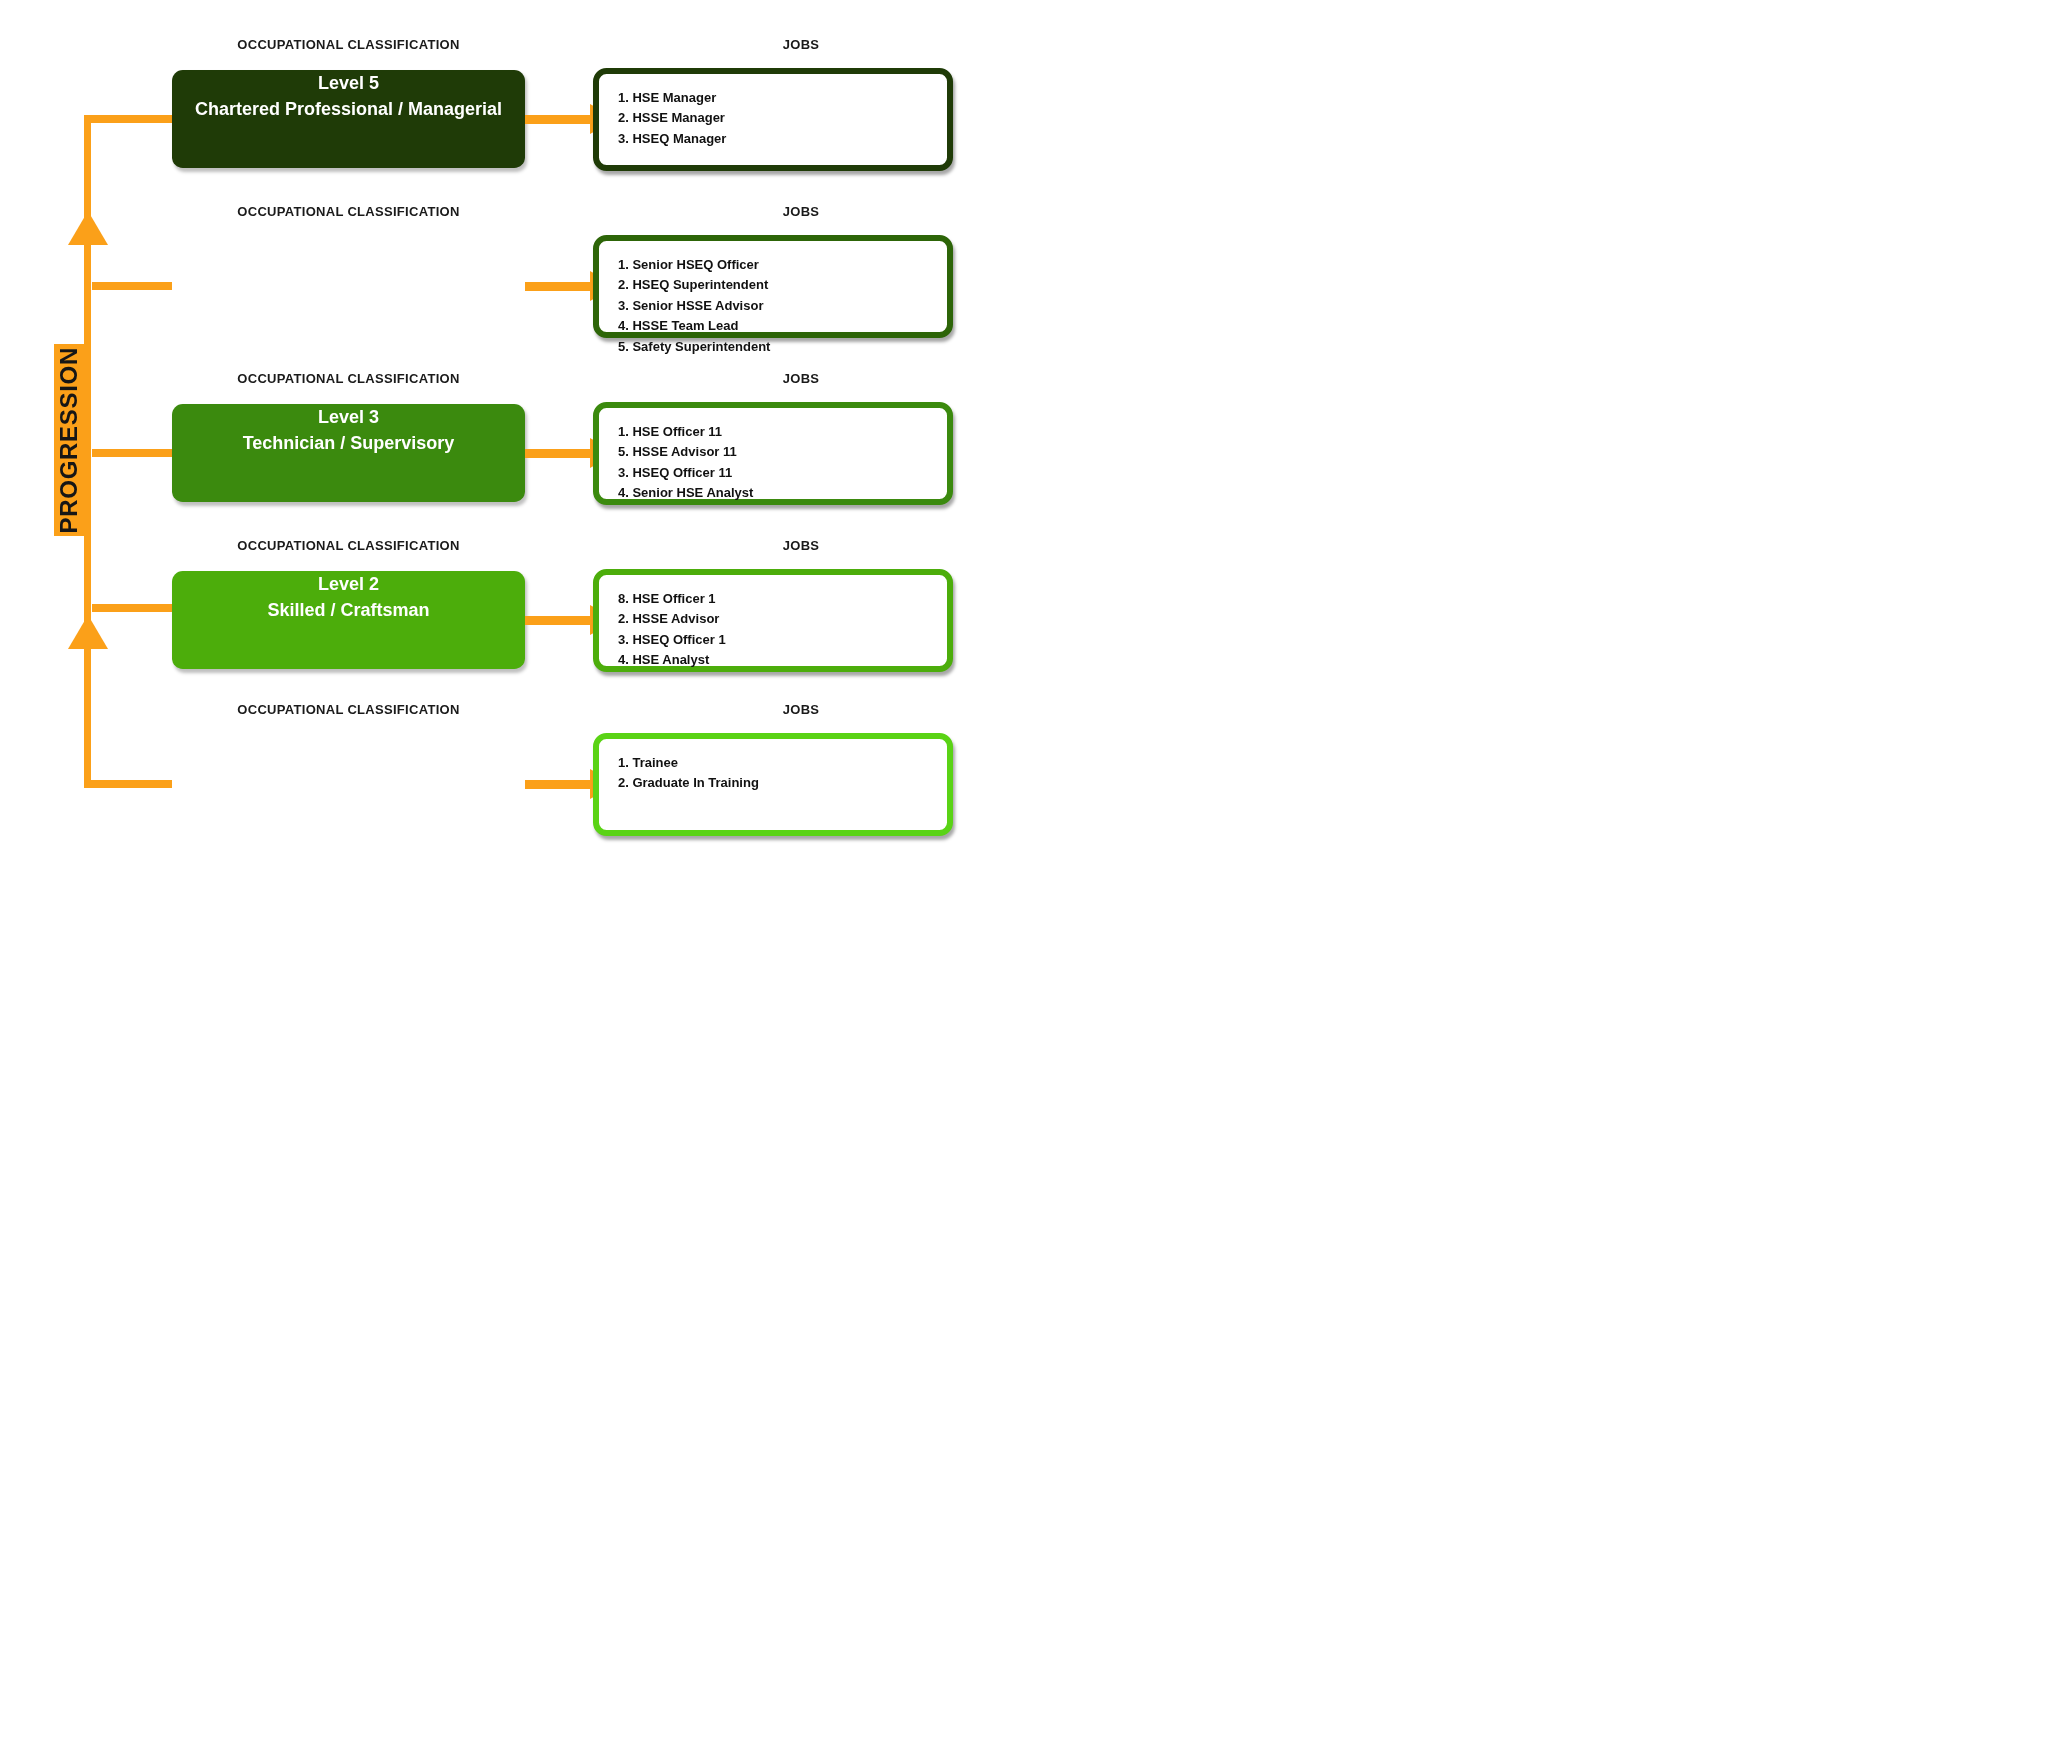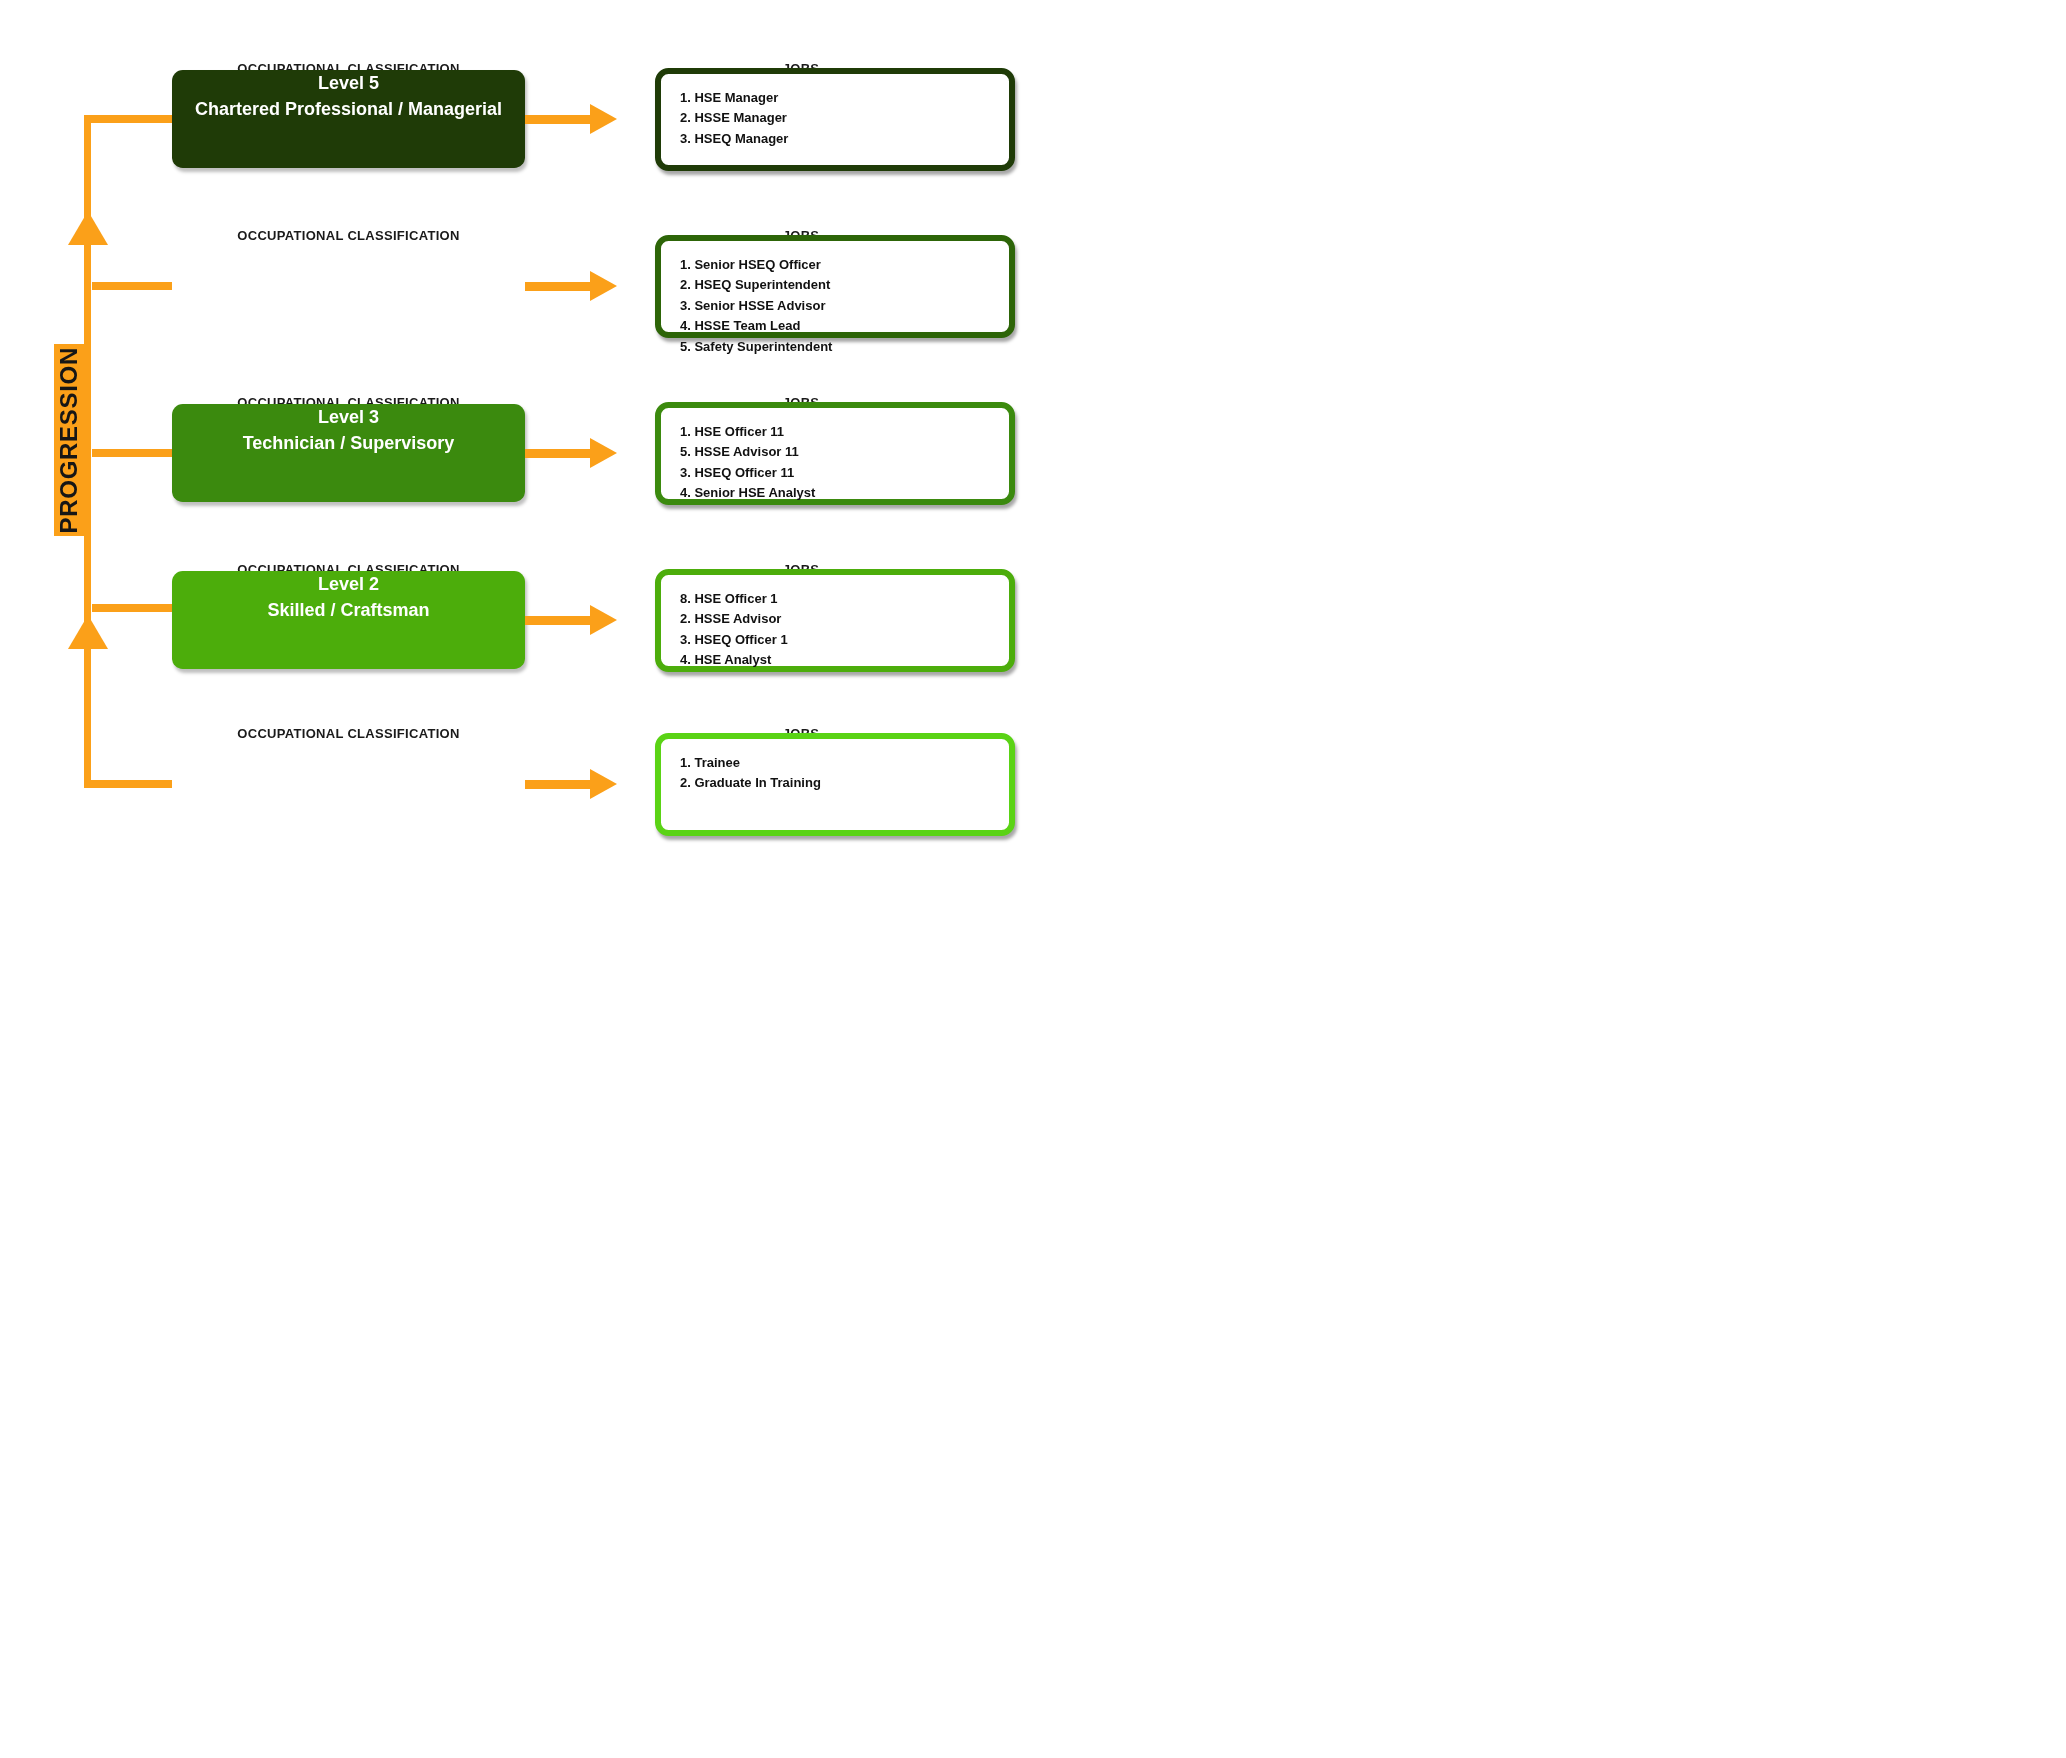--- a/index.html
+++ b/index.html
@@ -41,21 +41,21 @@
   }
   .progression-label span{
     writing-mode:vertical-rl;
     transform:rotate(180deg);
     font-size:24px;font-weight:bold;color:#161616;
     letter-spacing:0.7px;white-space:nowrap;
   }
   
   .row{position:absolute;left:0;width:100%;height:169px;}
   .col-header{
-    position:absolute;top:26px;height:16px;
+    position:absolute;top:2px;height:16px;
     font-size:13px;font-weight:bold;color:#1a1a1a;
     letter-spacing:0.3px;text-align:center;line-height:16px;
     white-space:nowrap;
   }
   .col-header.occ{left:172px;width:353px;}
   .col-header.jobs-h{left:621px;width:360px;}
   .level-box{
     position:absolute;left:172px;top:35px;width:353px;height:98px;
     background:var(--c);
     border-radius:10.8px;
@@ -70,21 +70,21 @@
     position:absolute;left:0;top:80px;width:66px;height:8.8px;
     background:var(--orange);
   }
   .conn .head{
     position:absolute;left:65px;top:69px;width:0;height:0;
     border-top:15.5px solid transparent;
     border-bottom:15.5px solid transparent;
     border-left:27px solid var(--orange);
   }
   .jobs-box{
-    position:absolute;left:655px;top:33px;width:360px;height:103px;
+    position:absolute;left:593px;top:33px;width:360px;height:103px;
     background:#ffffff;
     border:6px solid var(--c);
     border-radius:13.5px;
     box-sizing:border-box;
     box-shadow:2px 4px 3.4px rgba(0,0,0,0.35);
   }
   .jobs-list{
     list-style:none;margin:0;padding:13.5px 6.7px 0 19px;
   }
   .jobs-list li{

